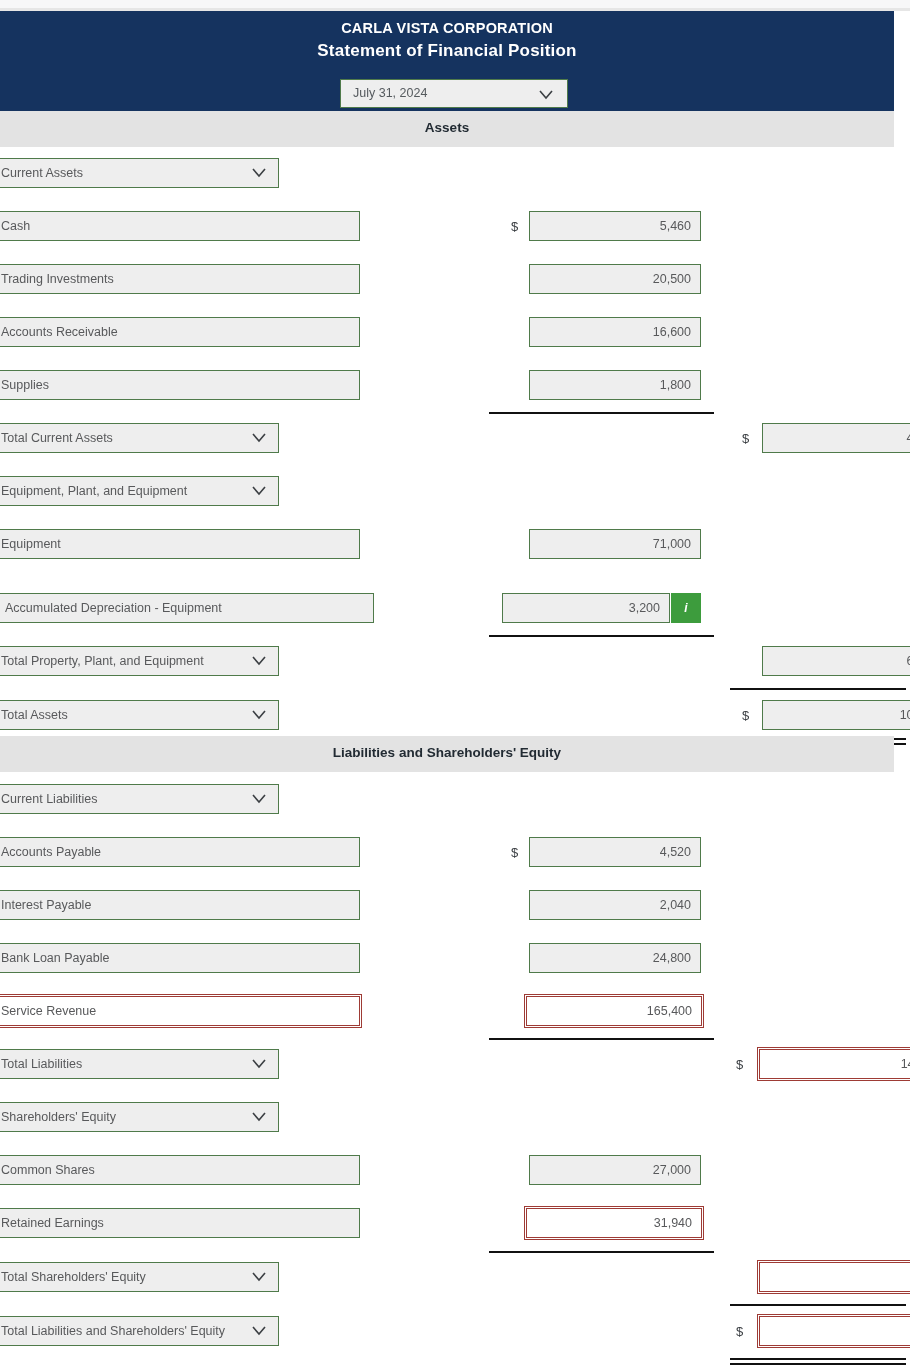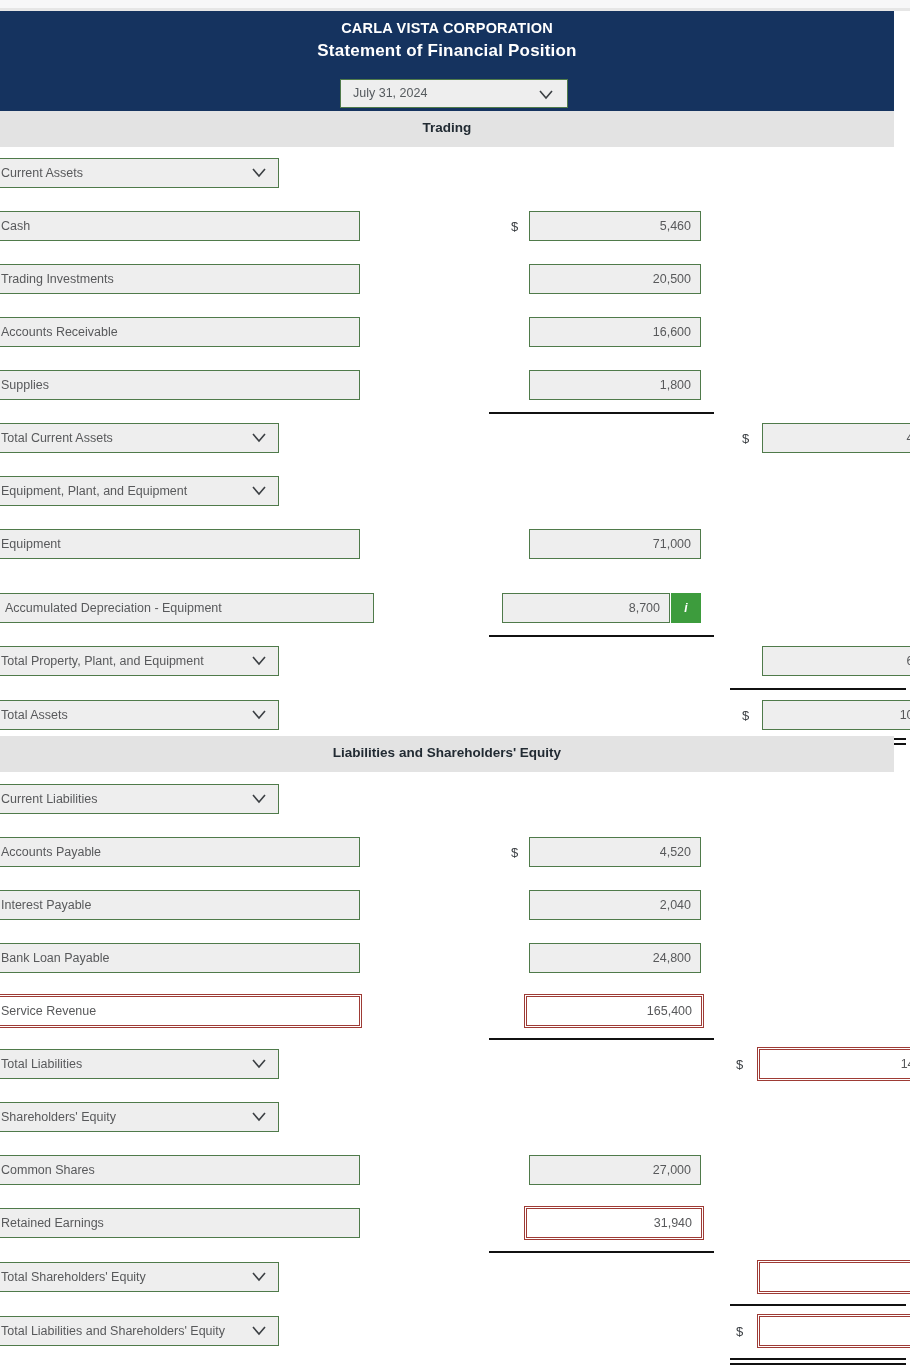--- a/index.html
+++ b/index.html
@@ -118,21 +118,21 @@
       <div class="date-select">
         <span>July 31, 2024</span>
         <span class="chev">
           <svg class="chev-svg" width="18" height="17" viewBox="0 0 18 17">
               <path d="M3 5 L9 12 L15 5" fill="none" stroke="#3b3f43" stroke-width="1.6"></path>
             </svg>
         </span>
       </div>
     </div>
 
-    <div class="band" style="top:100px;">Trading</div>
+    <div class="band" style="top:100px;">Assets</div>
 
     <div class="fld drop c-drop" style="top:147px;">
       <span>Current Assets</span>
       <span class="chev">
         <svg class="chev-svg" width="18" height="17" viewBox="0 0 18 17">
             <path d="M3 5 L9 12 L15 5" fill="none" stroke="#3b3f43" stroke-width="1.6"></path>
           </svg>
       </span>
     </div>
 
@@ -177,21 +177,21 @@
     <div class="fld drop less-drop" style="top:582px;">
       <span>Less</span>
       <span class="chev" style="right:6px;">
         <svg class="chev-svg" width="16" height="17" viewBox="0 0 18 17">
             <path d="M3 5 L9 12 L15 5" fill="none" stroke="#3b3f43" stroke-width="1.6"></path>
           </svg>
       </span>
     </div>
     <div class="colon" style="top:590px;">:</div>
     <div class="fld label desc-fld" style="top:582px; padding-left:10px;">Accumulated Depreciation - Equipment</div>
-    <div class="fld amount" style="left:502px; top:582px; width:168px;">8,700</div>
+    <div class="fld amount" style="left:502px; top:582px; width:168px;">3,200</div>
     <div class="info-badge" style="left:671px; top:582px;">i</div>
 
     <div class="rule r-col1" style="top:624px;"></div>
 
     <div class="fld drop c-drop" style="top:635px;">
       <span>Total Property, Plant, and Equipment</span>
       <span class="chev">
         <svg class="chev-svg" width="18" height="17" viewBox="0 0 18 17">
             <path d="M3 5 L9 12 L15 5" fill="none" stroke="#3b3f43" stroke-width="1.6"></path>
           </svg>

